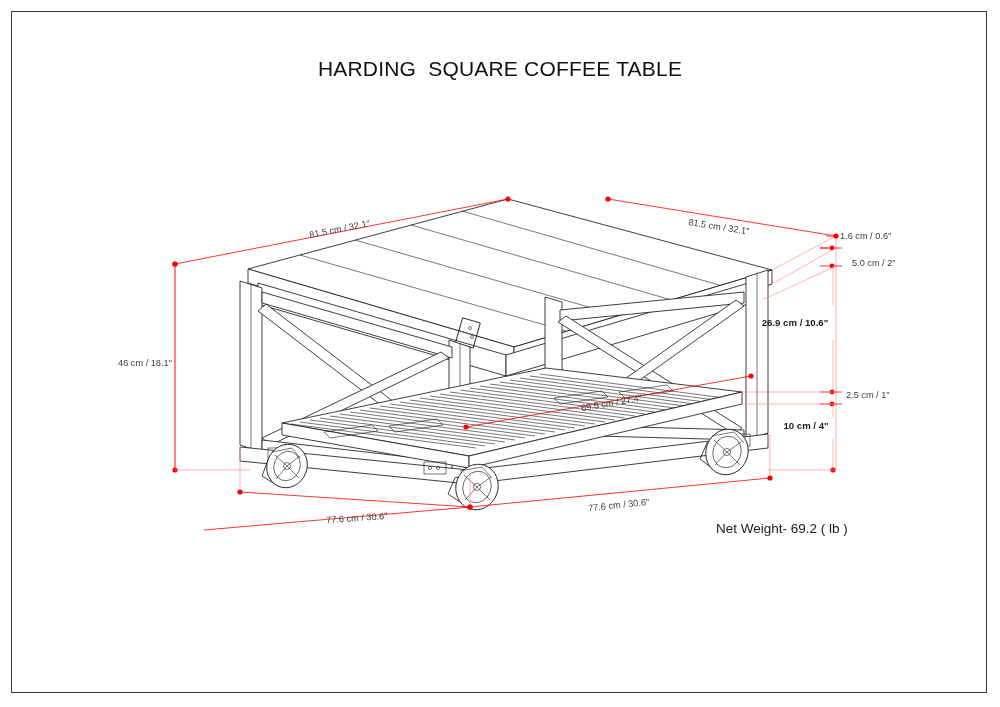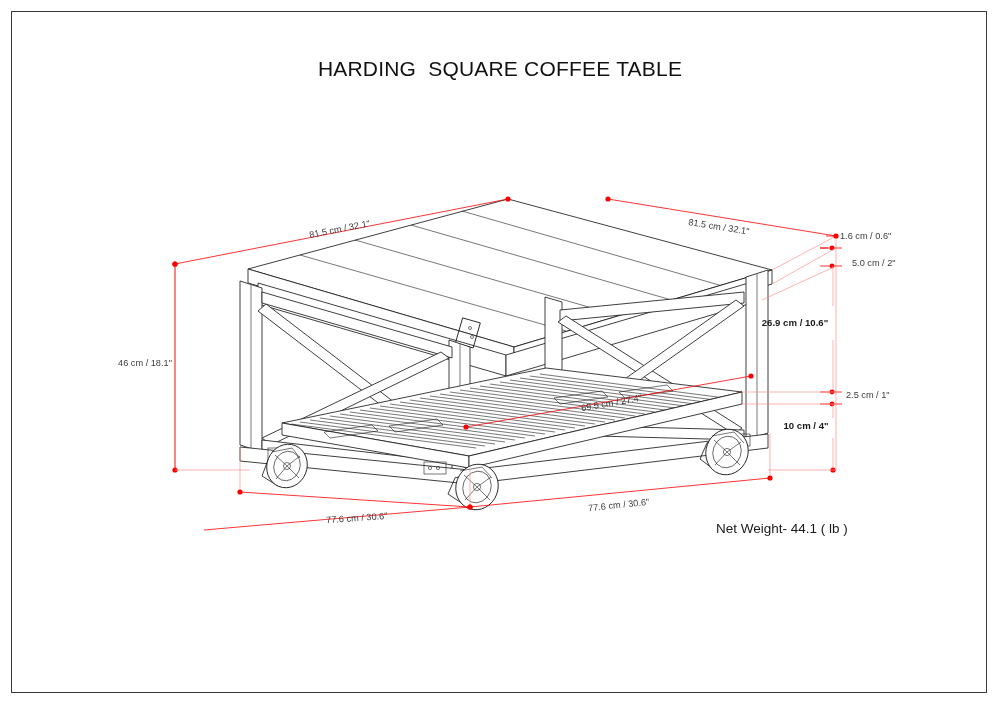--- a/index.html
+++ b/index.html
@@ -339,15 +339,15 @@
 
     <g>
       <path class="dimline" d="M 470,507 L 770,478"></path>
       <circle class="dimdot" cx="470" cy="507" r="2.6"></circle>
       <circle class="dimdot" cx="770" cy="478" r="2.6"></circle>
       <text class="dimtext" x="619" y="508" text-anchor="middle" transform="rotate(-6,619,508)">77.6 cm / 30.6"</text>
     </g>
 
   </svg>
 
-  <div id="net-weight">Net Weight- 44.1 ( lb )</div>
+  <div id="net-weight">Net Weight- 69.2 ( lb )</div>
 
 </div>
 
 </body></html>

